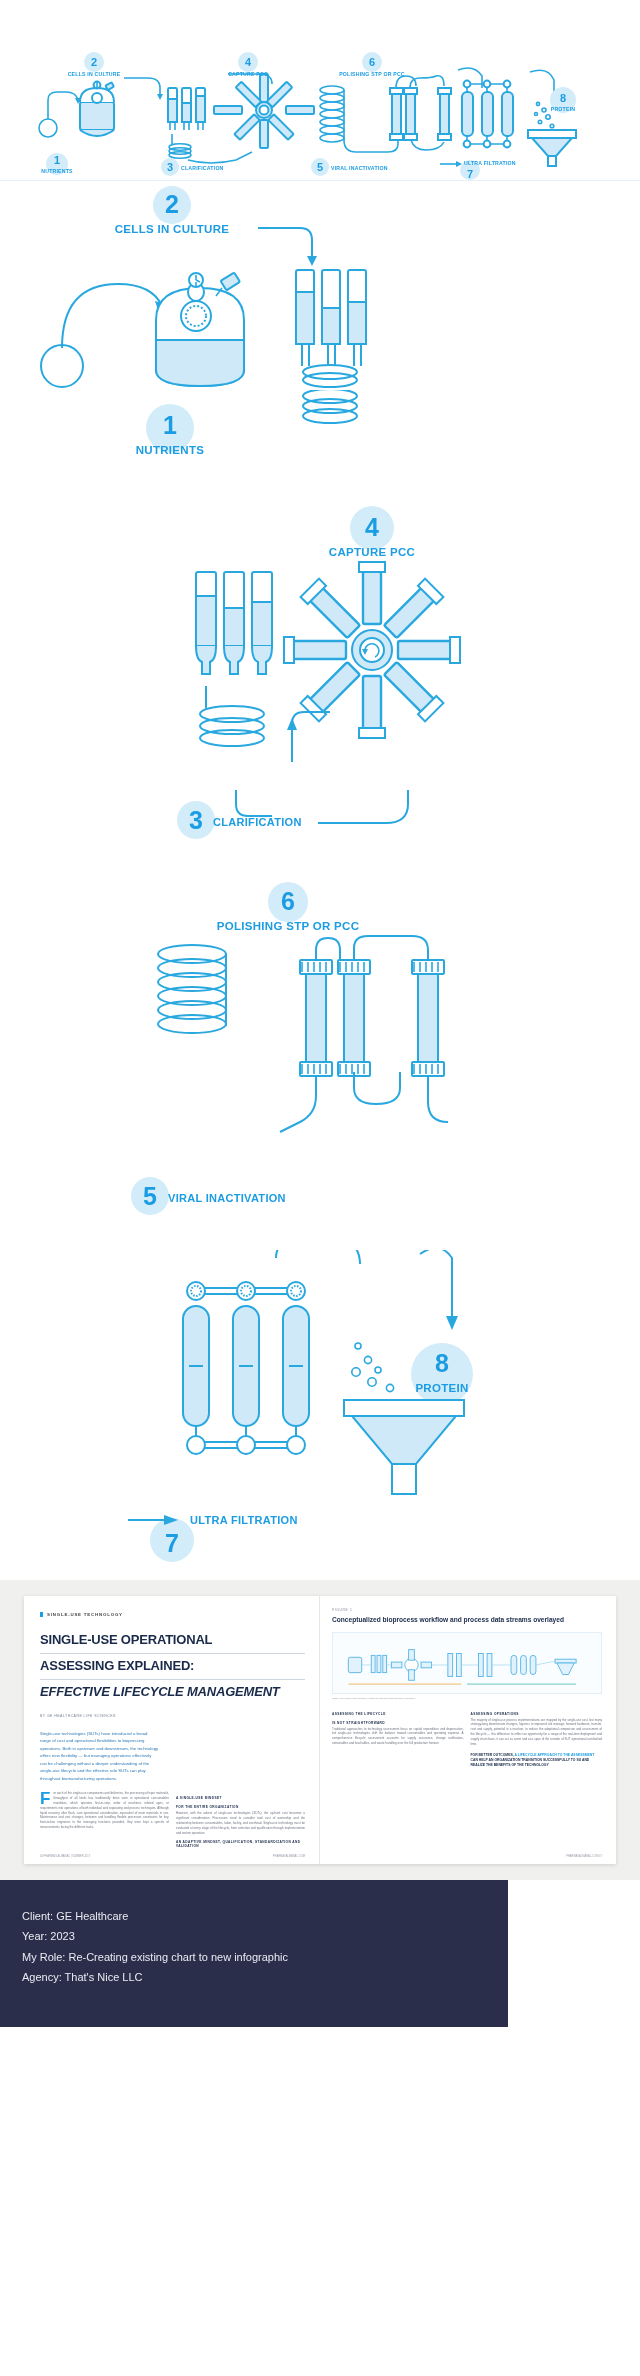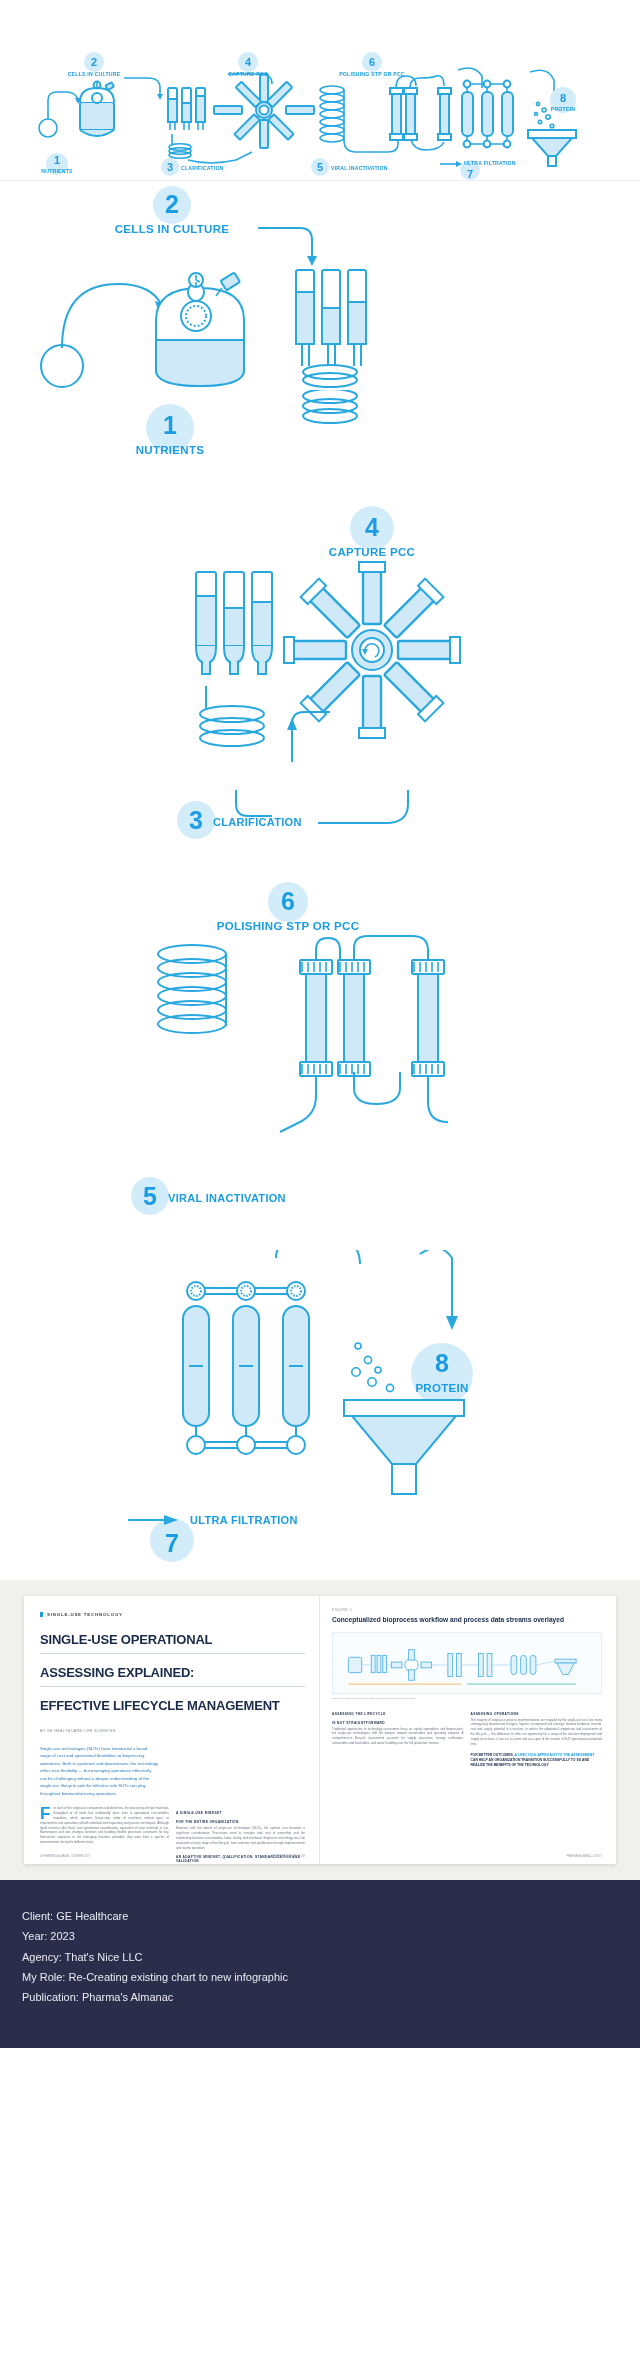--- a/index.html
+++ b/index.html
@@ -54,22 +54,22 @@
   .sp-right{ width:50%; padding:12px 14px 10px 12px; position:relative; background:#fff; }
 
   .kicker {
     font-size:4.4px; color:#444; letter-spacing:.8px; font-weight:bold;
     border-left:3px solid #1b9ce3; padding-left:4px; text-transform:uppercase;
   }
   .sp-title {
     margin-top:14px; color:#1a2a4a; font-weight:bold;
     font-size:13px; line-height:1.45; letter-spacing:-.2px;
   }
-  .sp-title .ln { display:block; border-bottom:1px solid #cfd6e2; padding-bottom:3px; margin-bottom:10px;}
-  .sp-title .ln:last-child { border-bottom:none; }
+  .sp-title .ln { display:block; border-bottom:1px solid #cfd6e2; padding-bottom:3px; margin-bottom:3px;}
+  .sp-title .ln:last-child { border-bottom:none;font-style:italic; }
   .sp-byline { margin-top:9px; font-size:3.6px; color:#7a8394; letter-spacing:.4px; text-transform:uppercase;}
 
   .sp-deck {
     margin-top:12px; font-size:4.3px; line-height:1.75; color:#2b78b5;
     width:45%;
   }
   .sp-cols { display:flex; gap:7px; margin-top:9px; }
   .sp-col { width:50%; }
   .sp-body { font-size:3px; line-height:1.62; color:#6d7480; text-align:justify; }
   .dropcap { float:left; font-size:17px; line-height:13px; font-weight:bold; color:#1b9ce3; padding-right:3px; margin-top:1px;}
@@ -81,21 +81,21 @@
   .sp-diagram { margin-top:7px; border:1px solid #e4eef6; background:#fafdff; height:62px; position:relative; overflow:hidden;}
   .sp-cap { font-size:2.5px; color:#9aa1ac; margin-top:3px;}
   .sp-rcols { display:flex; gap:7px; margin-top:7px; }
   .sp-rcol { width:50%; }
   .sp-cta { margin-top:6px; font-size:3.4px; line-height:1.55; font-weight:bold; color:#1a2a4a;}
   .sp-cta em { font-style:normal; color:#1b9ce3; }
   .sp-rfoot { position:absolute; bottom:6px; right:14px; font-size:2.6px; color:#9aa1ac;}
 
   
   #credits {
-    width:640px; background:#2b2e4a; color:#e9eaf2;
+    width:508px; background:#2b2e4a; color:#e9eaf2;
     padding:26px 22px 40px 22px;
     font-size:11px; line-height:1.85;
     font-family:"Liberation Sans", sans-serif;
   }
   #credits div { white-space:nowrap; }
 </style>
 </head>
 <body>
 
 <div class="page">
@@ -592,18 +592,17 @@
         </div>
         <div class="sp-rfoot">PHARMASALMANAC.COM  47</div>
       </div>
 
     </div>
   </section>
 
   <footer id="credits">
     <div>Client: GE Healthcare</div>
     <div>Year: 2023</div>
+    <div>My Role: Re-Creating existing chart to new infographic</div>
     <div>Agency: That's Nice LLC</div>
-    <div>My Role: Re-Creating existing chart to new infographic</div>
-    <div>Publication: Pharma's Almanac</div>
   </footer>
 
 </div>
 
 </body></html>

